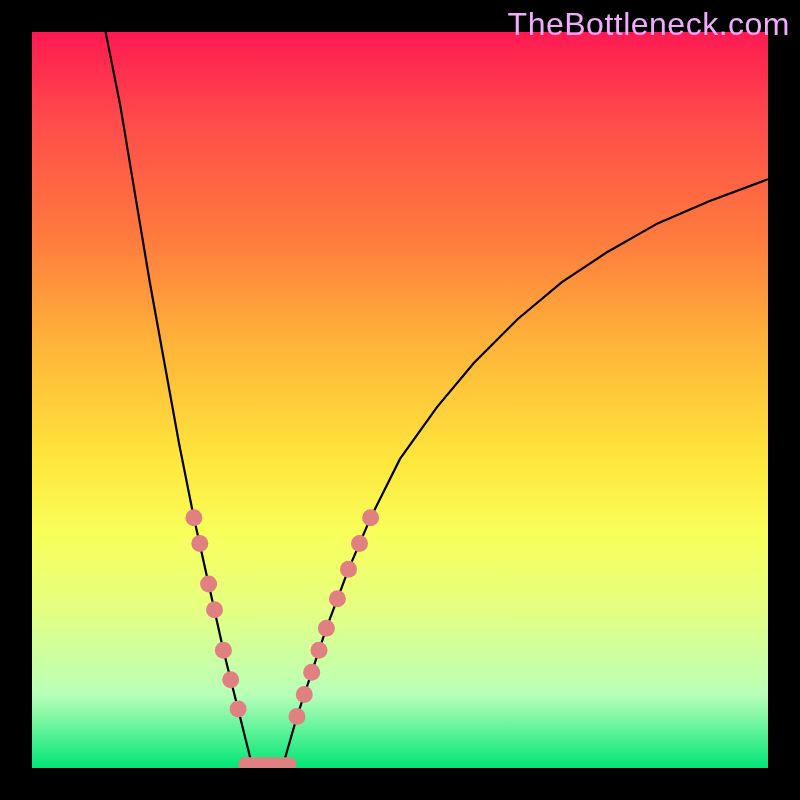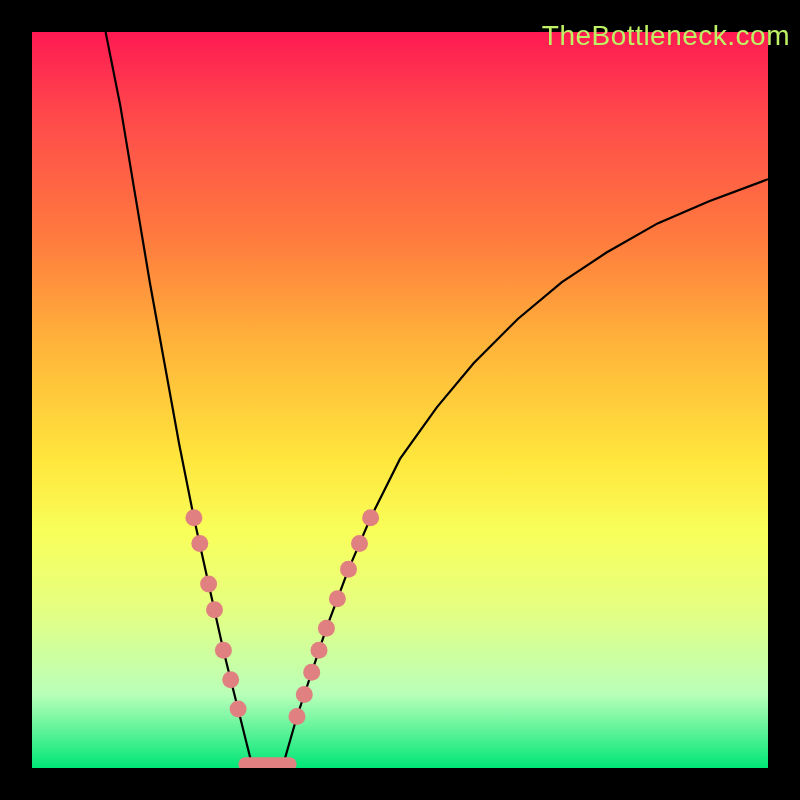--- a/index.html
+++ b/index.html
@@ -24,25 +24,25 @@
       #ffb23a 42%,
       #ffe63c 58%,
       #f8ff5a 68%,
       #e6ff80 78%,
       #b9ffb9 90%,
       #00e676 100%
     );
   }
   .watermark {
     position: absolute;
-    top: 20px;
+    top: 6px;
     right: 10px;
-    color: #bef264;
+    color: #f0abfc;
     font-family: Arial, Helvetica, sans-serif;
-    font-size: 28px;
+    font-size: 32px;
     letter-spacing: 0.5px;
     user-select: none;
   }
   svg.plot {
     position: absolute;
     left: 0; top: 0;
     width: 736px;
     height: 736px;
   }
   .curve {

